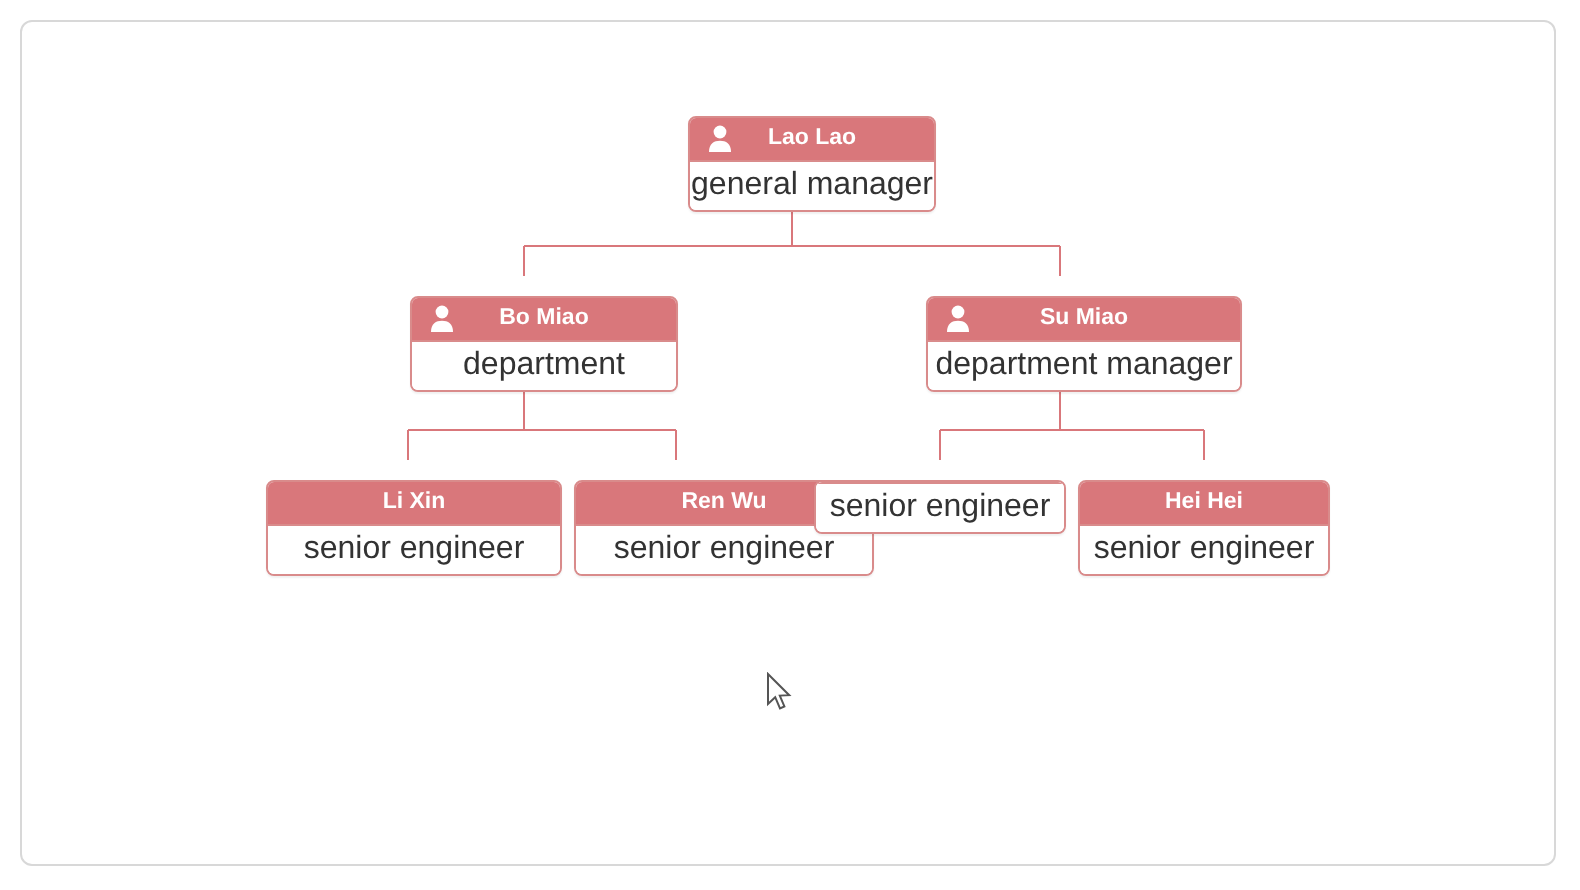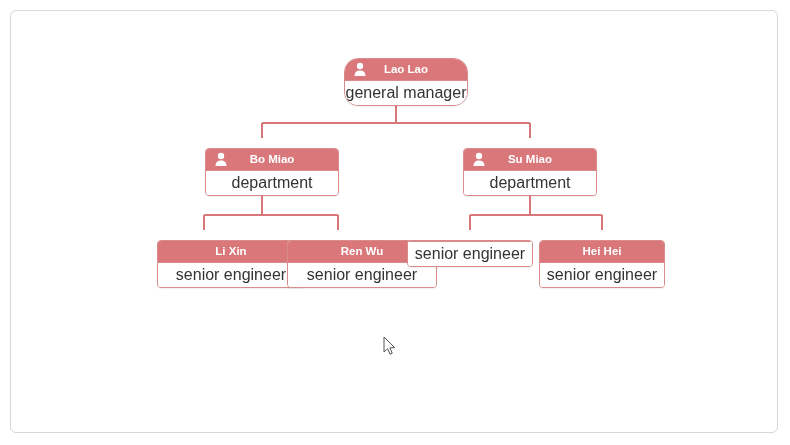--- a/index.html
+++ b/index.html
@@ -100,21 +100,21 @@
       <path d="M 193 204 L 193 219"></path>
       <path d="M 327 204 L 327 219"></path>
 
       <path d="M 519 182 L 519 204"></path>
       <path d="M 459 204 L 591 204"></path>
       <path d="M 459 204 L 459 219"></path>
       <path d="M 591 204 L 591 219"></path>
     </g>
   </svg>
 
-  <div class="node" style="left:333px; top:47px; width:124px;border-radius:14px;">
+  <div class="node" style="left:333px; top:47px; width:124px;">
     <div class="node-head">
       <svg class="avatar" viewBox="0 0 14 15">
         <circle cx="7" cy="4" r="3.2" fill="#ffffff"></circle>
         <path d="M1.5 14 C1.5 9.8 4 8.4 7 8.4 C10 8.4 12.5 9.8 12.5 14 Z" fill="#ffffff"></path>
       </svg>
       <span class="node-title">Lao Lao</span>
     </div>
     <div class="node-body">general manager</div>
   </div>
 
@@ -122,32 +122,32 @@
     <div class="node-head">
       <svg class="avatar" viewBox="0 0 14 15">
         <circle cx="7" cy="4" r="3.2" fill="#ffffff"></circle>
         <path d="M1.5 14 C1.5 9.8 4 8.4 7 8.4 C10 8.4 12.5 9.8 12.5 14 Z" fill="#ffffff"></path>
       </svg>
       <span class="node-title">Bo Miao</span>
     </div>
     <div class="node-body">department manager</div>
   </div>
 
-  <div class="node" style="left:452px; top:137px; width:134px;">
+  <div class="node" style="left:452px; top:137px; width:158px;">
     <div class="node-head">
       <svg class="avatar" viewBox="0 0 14 15">
         <circle cx="7" cy="4" r="3.2" fill="#ffffff"></circle>
         <path d="M1.5 14 C1.5 9.8 4 8.4 7 8.4 C10 8.4 12.5 9.8 12.5 14 Z" fill="#ffffff"></path>
       </svg>
       <span class="node-title">Su Miao</span>
     </div>
     <div class="node-body">department manager</div>
   </div>
 
-  <div class="node" style="left:146px; top:229px; width:148px;">
+  <div class="node" style="left:122px; top:229px; width:148px;">
     <div class="node-head">
       <span class="node-title">Li Xin</span>
     </div>
     <div class="node-body">senior engineer</div>
   </div>
 
   <div class="node" style="left:276px; top:229px; width:150px;">
     <div class="node-head">
       <span class="node-title">Ren Wu</span>
     </div>

